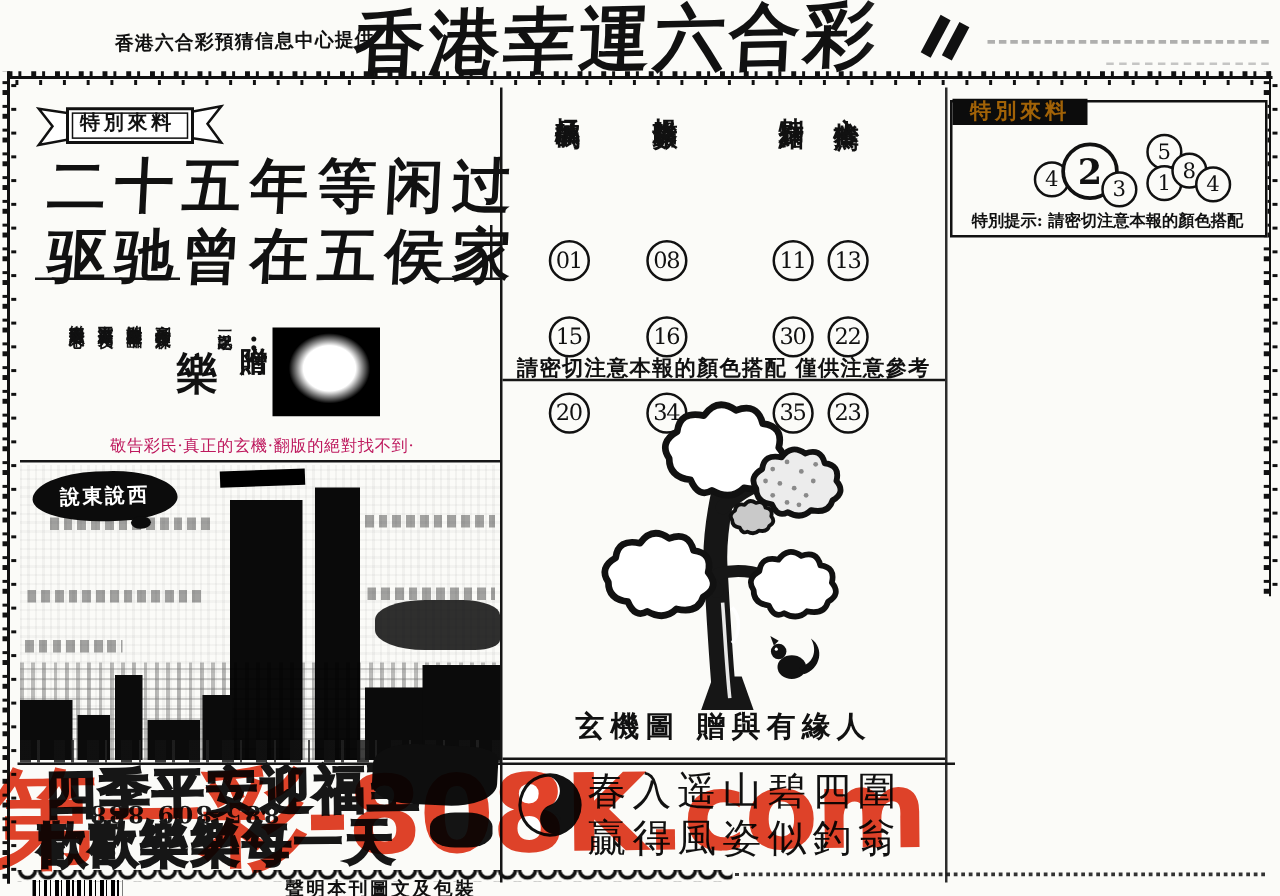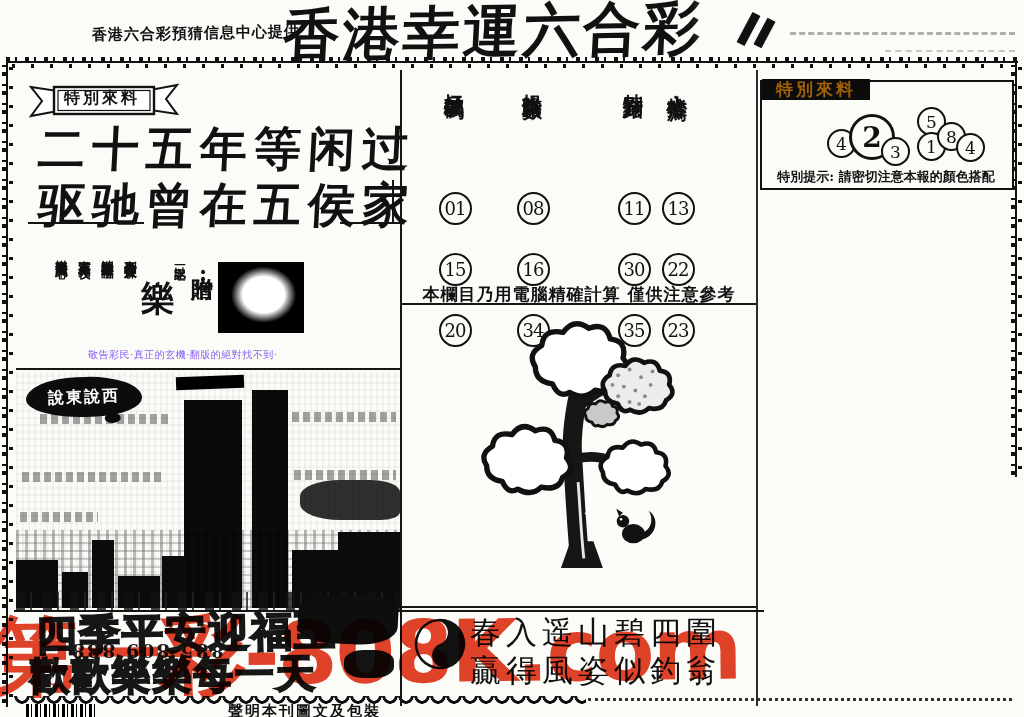--- a/index.html
+++ b/index.html
@@ -63,21 +63,21 @@
   .headline.l2{top:174px;}
 
   .poem-col{top:250px;height:100px;font-size:12.5px;font-weight:bold;line-height:1.0;letter-spacing:1px;}
   .pc0{left:55px;} .pc1{left:78px;} .pc2{left:101px;} .pc3{left:124px;}
   .big-char{left:141px;top:276px;font-size:34px;font-weight:900;}
   .gift-tagline{left:172px;top:258px;height:100px;font-size:11.5px;font-weight:bold;}
   .gift-label{left:188px;top:260px;height:110px;font-size:22px;font-weight:900;}
   .gift-img{left:218px;top:262px;width:86px;height:71px;background:#000;}
   .gift-img::after{content:"";position:absolute;inset:0;
      background:radial-gradient(42% 44% at 53% 46%,#fff 0 58%,rgba(255,255,255,.55) 72%,rgba(0,0,0,0) 90%);}
-  .gift-warning{left:88px;top:348px;font-size:10px;letter-spacing:.5px;color:#8b5cf6;}
+  .gift-warning{left:88px;top:348px;font-size:13px;letter-spacing:.5px;color:#be185d;}
 
   
   .photo{left:16px;top:372px;width:384px;height:236px;overflow:hidden;
      background:
        repeating-linear-gradient(90deg,rgba(0,0,0,.04) 0 2px,transparent 2px 6px),
        repeating-linear-gradient(0deg,rgba(0,0,0,.03) 0 2px,transparent 2px 7px);}
   .bubble{left:10px;top:5px;width:116px;height:40px;background:#0c0c0c;
      border-radius:55% 60% 50% 65% / 65% 70% 55% 60%;color:#fff;font-size:16px;font-weight:bold;
      letter-spacing:2px;display:flex;align-items:center;justify-content:center;transform:rotate(-2deg);}
   .bubble::after{content:"";position:absolute;left:78px;bottom:-7px;width:16px;height:10px;background:#0c0c0c;
@@ -239,21 +239,21 @@
     <span class="num pick-num">11</span>
     <span class="num pick-num">30</span>
     <span class="num pick-num">35</span>
   </div>
   <div class="abs pick-group pg3">
     <div class="pick-header">心水推薦</div>
     <span class="num pick-num">13</span>
     <span class="num pick-num">22</span>
     <span class="num pick-num">23</span>
   </div>
-  <div class="abs picks-note">本欄目乃用電腦精確計算 僅供注意參考</div>
+  <div class="abs picks-note">請密切注意本報的顏色搭配 僅供注意參考</div>
 
   <svg class="abs tree-svg" width="220" height="250" viewBox="0 0 220 262">
     <defs>
       <path id="cloud" d="M26,58 Q10,56 10,42 Q2,30 16,22 Q18,6 36,10 Q46,-4 60,6 Q76,0 80,16 Q96,18 92,34 Q102,46 88,54 Q84,68 66,64 Q56,74 42,66 Q32,72 26,58 Z"></path>
     </defs>
     <g stroke="#161616" stroke-linecap="round" fill="none">
       <path d="M110,258 C106,215 104,175 102,140 C101,118 105,92 113,60" stroke-width="20"></path>
       <path d="M103,162 C88,142 70,128 54,120" stroke-width="12"></path>
       <path d="M104,148 C124,142 142,148 156,154" stroke-width="10"></path>
       <path d="M108,92 C122,80 136,72 150,68" stroke-width="12"></path>
@@ -280,20 +280,21 @@
     <use href="#cloud" transform="translate(2,112) scale(1.02)" fill="#fff" stroke="#111" stroke-width="5.5" stroke-linejoin="round"></use>
     <use href="#cloud" transform="translate(126,128) scale(0.8)" fill="#fff" stroke="#111" stroke-width="6" stroke-linejoin="round"></use>
     <g transform="translate(146,198)" fill="#111">
       <ellipse cx="20" cy="28" rx="12" ry="10"></ellipse>
       <circle cx="9" cy="15" r="6.5"></circle>
       <path d="M5,10 l-3,-8 l7,4 z"></path>
       <path d="M30,34 C44,30 48,12 36,4 C42,14 38,26 26,28 C28,31 30,34 30,34 Z"></path>
       <circle cx="7" cy="13" r="1.3" fill="#fff"></circle>
     </g>
   </svg>
+  <div class="abs mystery-caption">玄機圖 贈與有緣人</div>
 
   <div class="abs special-box"></div>
   <div class="abs special-title">特別來料</div>
   <span class="num sp-num sp-small" style="left:827px;top:129px;">4</span>
   <span class="num sp-num sp-big" style="left:849px;top:114px;">2</span>
   <span class="num sp-num sp-small" style="left:881px;top:137px;">3</span>
   <span class="num sp-num sp-small" style="left:917px;top:107px;">5</span>
   <span class="num sp-num sp-small" style="left:917px;top:132px;">1</span>
   <span class="num sp-num sp-small" style="left:937px;top:122px;">8</span>
   <span class="num sp-num sp-small" style="left:956px;top:133px;">4</span>

